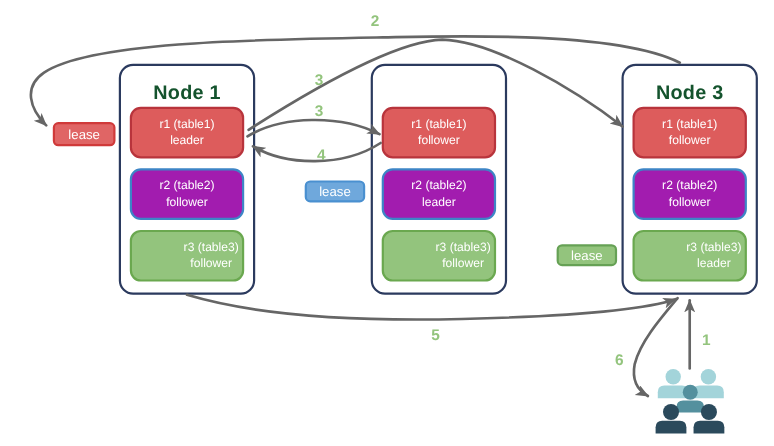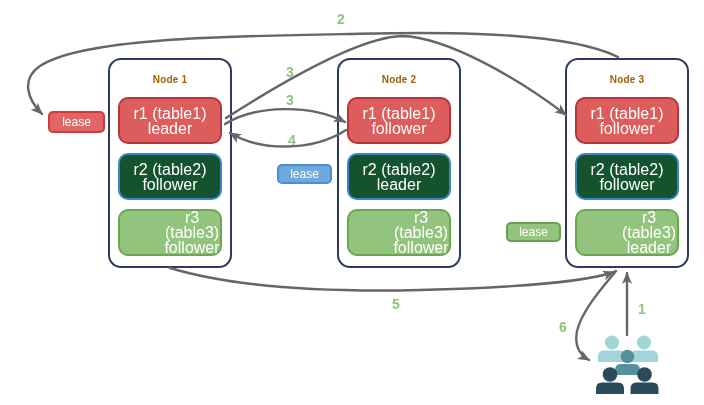--- a/index.html
+++ b/index.html
@@ -7,31 +7,31 @@
     position:relative;width:704px;height:405px;overflow:hidden;
     background:#ffffff;font-family:"Liberation Sans", sans-serif;
   }
   
   .node{
     position:absolute;width:124px;height:210px;box-sizing:border-box;
     background:#ffffff;border:2px solid #2b3a5e;border-radius:13px;z-index:1;
   }
   .node-title{
     position:absolute;top:14px;left:0;right:0;text-align:center;
-    font-size:10px;font-weight:bold;color:#a16207;letter-spacing:.2px;
+    font-size:18px;font-weight:bold;color:#14532d;letter-spacing:.2px;
   }
   .replica{
     position:absolute;left:8px;width:104px;height:47px;box-sizing:border-box;
     border-radius:10px;border:2px solid;display:flex;flex-direction:column;
-    align-items:center;justify-content:center;color:#ffffff;font-size:16px;line-height:15px;
+    align-items:center;justify-content:center;color:#ffffff;font-size:11px;line-height:15px;
     text-align:center;
   }
   .replica.r1{top:37px}.replica.r2{top:93px}.replica.r3{top:149px}
   .replica.red{background:#dd5c5c;border-color:#b8343c;}
-  .replica.blue{background:#14532d;border-color:#3d85c6;}
+  .replica.blue{background:#a21caf;border-color:#3d85c6;}
   .replica.green{background:#93c47d;border-color:#6aa84f;padding-left:44px;}
   
   .lease{
     position:absolute;box-sizing:border-box;border:2px solid;border-radius:5px;
     color:#ffffff;font-size:12px;display:flex;align-items:center;justify-content:center;
     z-index:2;
   }
   .lease.red{left:48px;top:111px;width:57px;height:22px;background:#e06565;border-color:#d03a3a;}
   .lease.blue{left:277px;top:164px;width:55px;height:20px;background:#6fa8dc;border-color:#4a90d0;}
   .lease.green{left:506px;top:222px;width:55px;height:20px;background:#93c47d;border-color:#66a155;}
@@ -61,21 +61,20 @@
       <div>r2 (table2)</div>
       <div>follower</div>
     </div>
     <div class="replica r3 green">
       <div>r3 (table3)</div>
       <div>follower</div>
     </div>
   </div>
 
   <div class="node" style="left:337px;top:58px;">
-    <div class="node-title">Node 2</div>
     <div class="replica r1 red">
       <div>r1 (table1)</div>
       <div>follower</div>
     </div>
     <div class="replica r2 blue">
       <div>r2 (table2)</div>
       <div>leader</div>
     </div>
     <div class="replica r3 green">
       <div>r3 (table3)</div>

